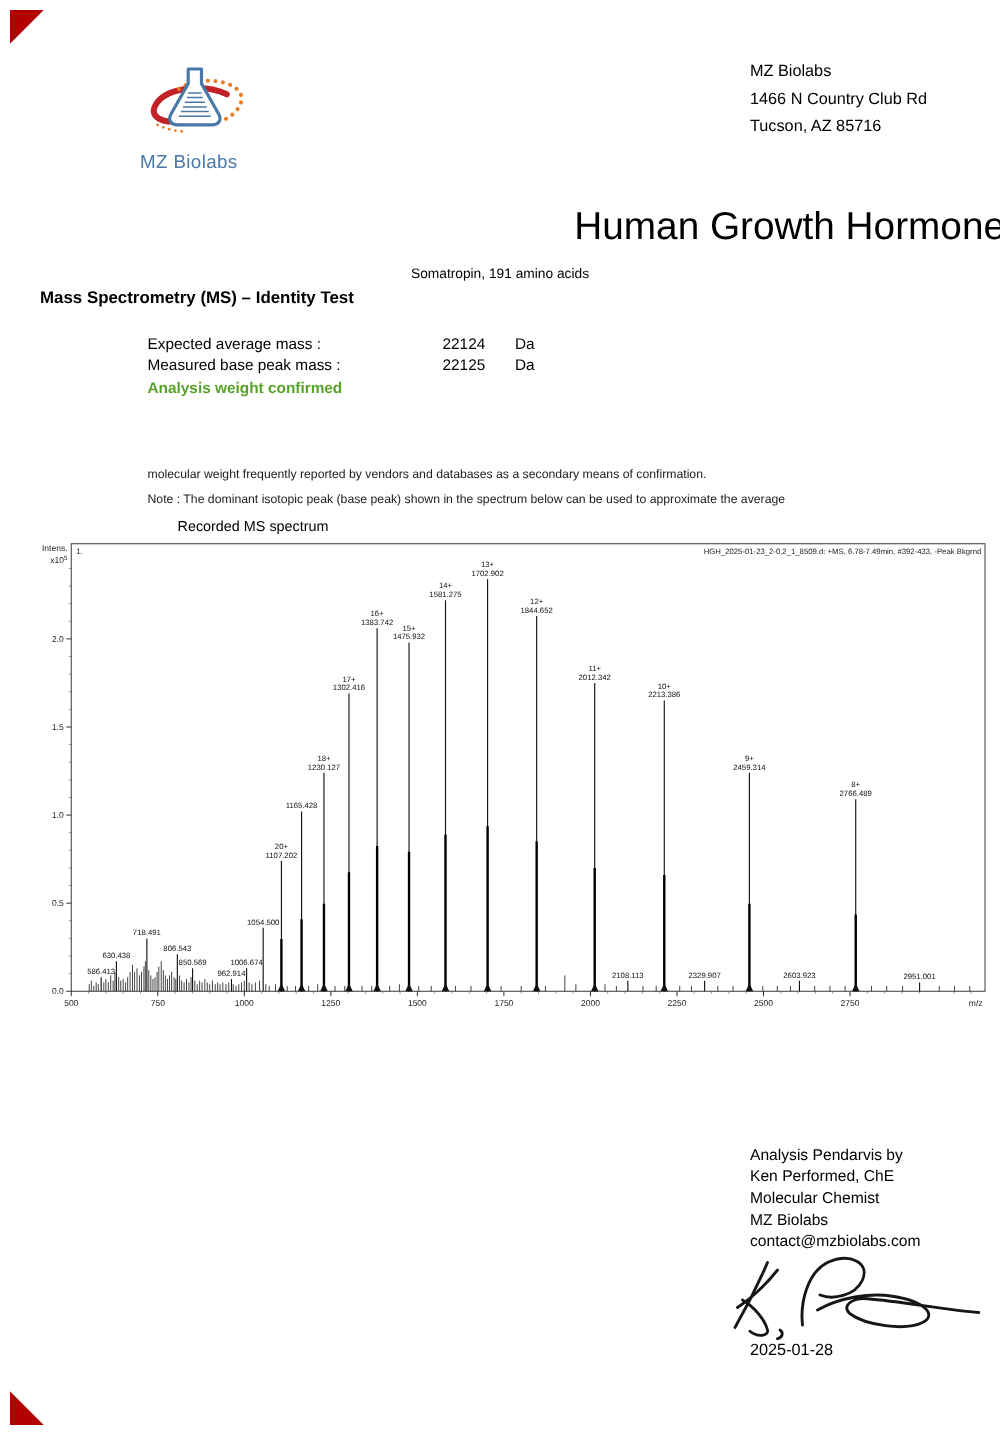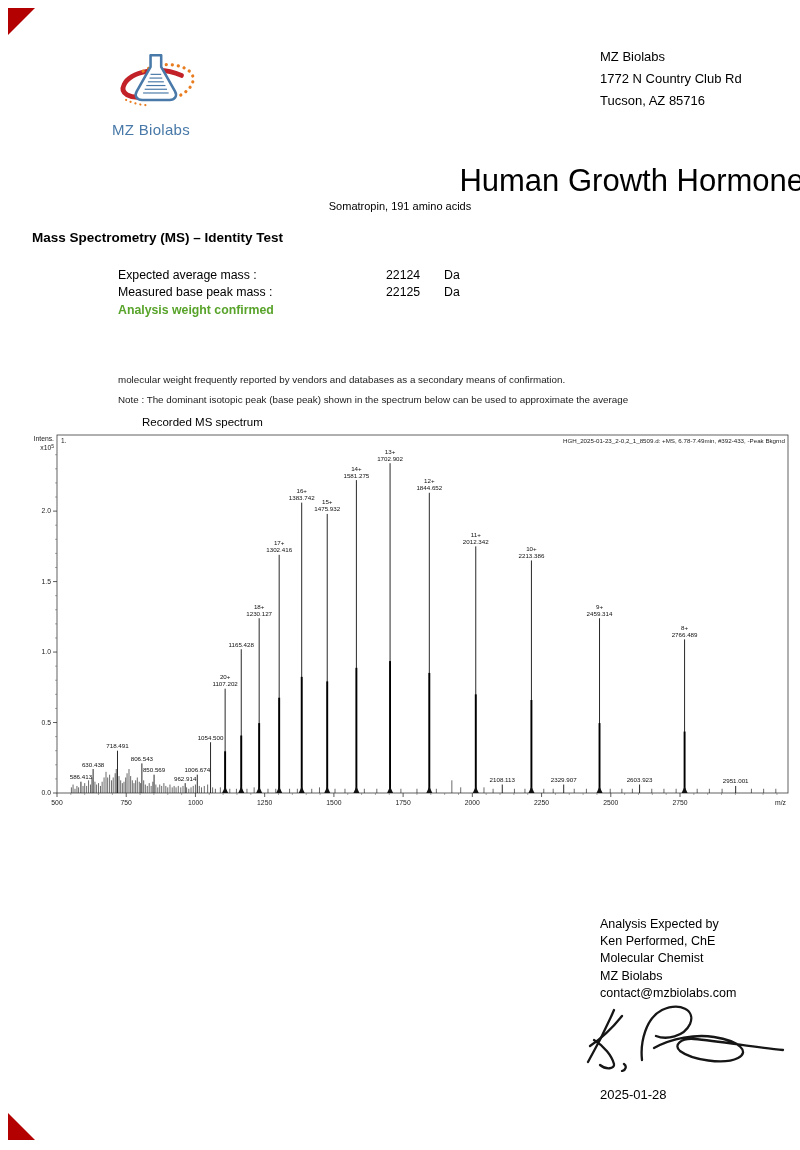--- a/index.html
+++ b/index.html
@@ -6,33 +6,33 @@
   .page{position:relative;width:800px;height:1150px;background:#ffffff;
         font-family:"Liberation Sans",sans-serif;color:#000;overflow:hidden;}
   .abs{position:absolute;}
   .corner-mark{position:absolute;width:0;height:0;}
   .corner-top{left:8px;top:8px;border-left:27px solid #b30000;border-bottom:27px solid transparent;}
   .corner-bottom{left:8px;bottom:10px;border-left:27px solid #b30000;border-top:27px solid transparent;}
   .logo-wrap{left:110px;top:52px;width:96px;}
   .logo-text{left:112px;top:121px;font-size:15px;letter-spacing:.3px;}
   .address{left:600px;top:46px;font-size:13px;line-height:22px;}
   .doc-title{left:4px;top:163px;width:100%;text-align:right;font-size:31px;font-weight:400;}
-  .doc-subtitle{left:0;top:200px;width:100%;text-align:center;font-size:11px;}
+  .doc-subtitle{left:0;top:213px;width:100%;text-align:center;font-size:11px;}
   .section-heading{left:32px;top:230px;font-size:13.5px;font-weight:bold;}
   .identity{left:118px;top:267px;font-size:12.3px;line-height:17.3px;}
   .identity .row{display:flex;}
   .identity .lbl{width:236px;}
-  .identity .val{width:58px;margin-left:32px;}
+  .identity .val{width:58px;}
   .bold{font-weight:bold;}
   .note{left:118px;top:370px;font-size:9.8px;line-height:19.5px;color:#1a1a1a;}
   .caption{left:118px;top:416px;font-size:11.5px;margin-left:24px;}
   .chart{left:24px;top:430px;width:770px;height:380px;}
   .footer-block{left:600px;top:916px;font-size:12.5px;line-height:17.2px;}
   .signature{left:578px;top:1000px;width:215px;height:72px;}
-  .date{left:600px;top:1072px;font-size:13px;margin-top:15px;}
+  .date{left:600px;top:1072px;font-size:13px;}
 </style>
 </head>
 <body>
 
 <div class="page">
 
   <div class="corner-mark corner-top" style="border-left-color: rgb(179, 0, 0);"></div>
   <div class="corner-mark corner-bottom" style="border-left-color: rgb(179, 0, 0);"></div>
 
   <div class="abs logo-wrap">
@@ -48,21 +48,21 @@
         <line x1="33" y1="31.5" x2="51" y2="31.5" stroke="#4879a8"></line>
         <line x1="31.5" y1="35" x2="52.5" y2="35" stroke="#4879a8"></line>
         <line x1="30" y1="38.5" x2="54" y2="38.5" stroke="#4879a8"></line>
       </g>
     </svg>
   </div>
   <div class="abs logo-text" style="color: rgb(72, 121, 168);">MZ Biolabs</div>
 
   <div class="abs address">
     <div>MZ Biolabs</div>
-    <div>1772 N Country Club Rd</div>
+    <div>1466 N Country Club Rd</div>
     <div>Tucson, AZ 85716</div>
   </div>
 
   <div class="abs doc-title">Human Growth Hormone</div>
   <div class="abs doc-subtitle">Somatropin, 191 amino acids</div>
 
   <div class="abs section-heading">Mass Spectrometry (MS) – Identity Test</div>
 
   <div class="abs identity">
     <div class="row">
@@ -379,21 +379,21 @@
         <line x1="660.5770678030303" y1="363" x2="660.5770678030303" y2="301.548031496063" stroke="#000" stroke-width="1.9"></line>
         <path d="M657.5770678030303,363 L660.5770678030303,356.5 L663.5770678030303,363 Z" fill="#111"></path>
         <text x="660.5770678030303" y="206.87007874015748" font-size="6.2" text-anchor="middle" fill="#111">2766.489</text>
         <text x="660.5770678030303" y="199.87007874015748" font-size="6.2" text-anchor="middle" fill="#111">8+</text>
         <line x1="711.667322348485" y1="363" x2="711.667322348485" y2="355.9527559055118" stroke="#111" stroke-width="0.9"></line>
         <text x="711.667322348485" y="353.4527559055118" font-size="6.2" text-anchor="middle" fill="#111">2951.001</text>
       </svg>
   </div>
 
   <div class="abs footer-block">
-    <div>Analysis Expected by</div>
+    <div>Analysis Pendarvis by</div>
     <div>Ken Performed, ChE</div>
     <div>Molecular Chemist</div>
     <div>MZ Biolabs</div>
     <div>contact@mzbiolabs.com</div>
   </div>
 
   <svg class="abs signature" viewBox="0 0 215 72">
     <g fill="none" stroke="#161616" stroke-width="2.3" stroke-linecap="round" stroke-linejoin="round">
       <path d="M10,62 C18,48 30,24 36,10"></path>
       <path d="M44,16 C36,26 24,38 12,46"></path>

